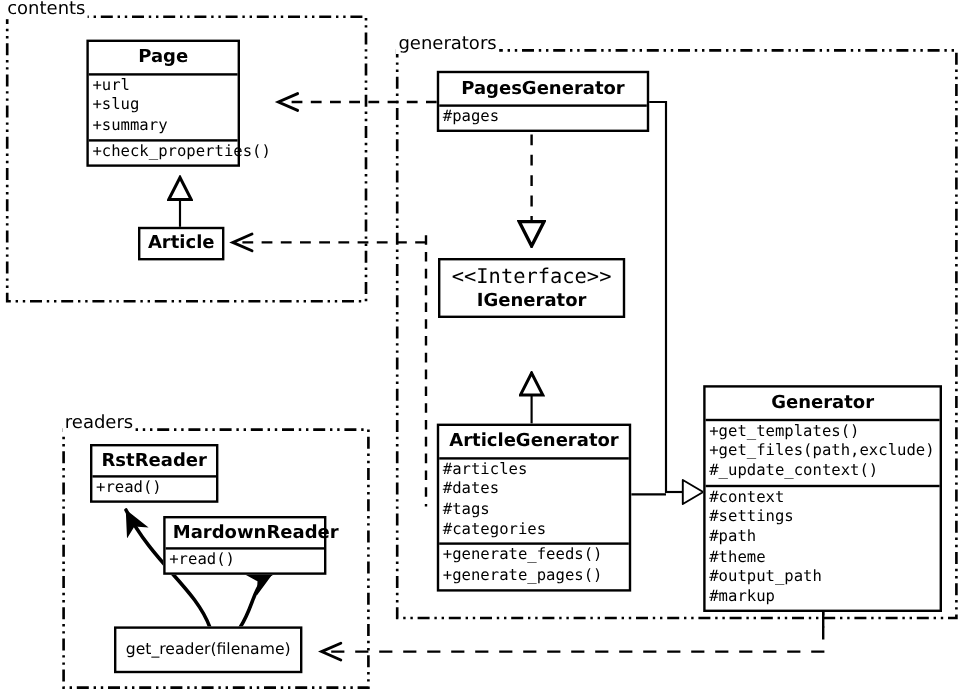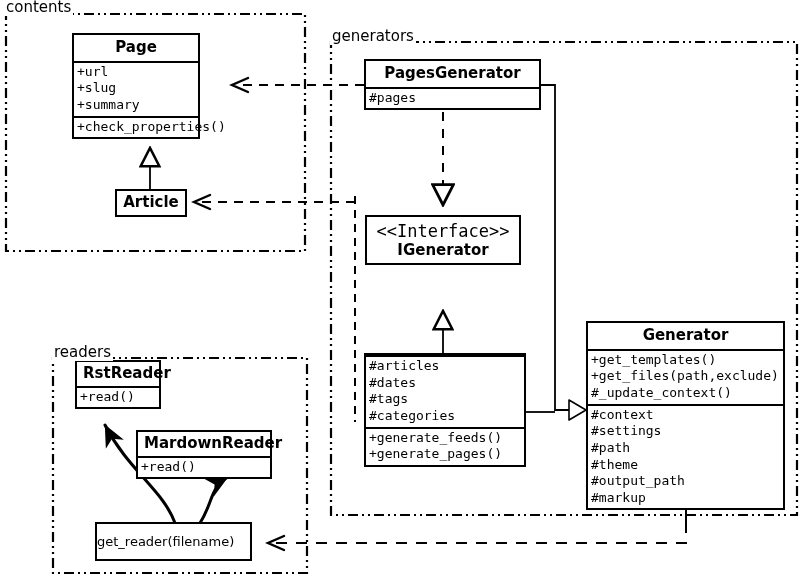--- a/index.html
+++ b/index.html
@@ -62,20 +62,21 @@
     white-space: nowrap;
   }
   .plain-box {
     position: absolute;
     box-sizing: border-box;
     border: 2px solid #000;
     background: #fff;
     z-index: 5;
     display: flex;
     align-items: center;
+    justify-content: center;
   }
   .plain-box-label {
     font-size: 13px;
     color: #000;
     font-family: "DejaVu Sans", sans-serif;
     white-space: nowrap;
   }
 
   
   .pkg-label {
@@ -166,20 +167,21 @@
   </div>
 
   <div class="uml-class" style="left:365px; top:215px; width:156px;">
     <div class="uml-name">
       <span class="uml-stereo">&lt;&lt;Interface&gt;&gt;</span>
       <span>IGenerator</span>
     </div>
   </div>
 
   <div class="uml-class" style="left:364px; top:353px; width:162px;">
+    <div class="uml-name">ArticleGenerator</div>
     <div class="uml-compartment">
       <div class="uml-member">#articles</div>
       <div class="uml-member">#dates</div>
       <div class="uml-member">#tags</div>
       <div class="uml-member">#categories</div>
     </div>
     <div class="uml-compartment">
       <div class="uml-member">+generate_feeds()</div>
       <div class="uml-member">+generate_pages()</div>
     </div>
@@ -195,21 +197,21 @@
     <div class="uml-compartment">
       <div class="uml-member">#context</div>
       <div class="uml-member">#settings</div>
       <div class="uml-member">#path</div>
       <div class="uml-member">#theme</div>
       <div class="uml-member">#output_path</div>
       <div class="uml-member">#markup</div>
     </div>
   </div>
 
-  <div class="uml-class" style="left:75px; top:360px; width:86px;">
+  <div class="uml-class" style="left:75px; top:370px; width:107px;">
     <div class="uml-name" style="padding:4px 6px;">RstReader</div>
     <div class="uml-compartment">
       <div class="uml-member">+read()</div>
     </div>
   </div>
 
   <div class="uml-class" style="left:136px; top:430px; width:136px;">
     <div class="uml-name" style="padding:4px 6px;">MardownReader</div>
     <div class="uml-compartment">
       <div class="uml-member">+read()</div>

